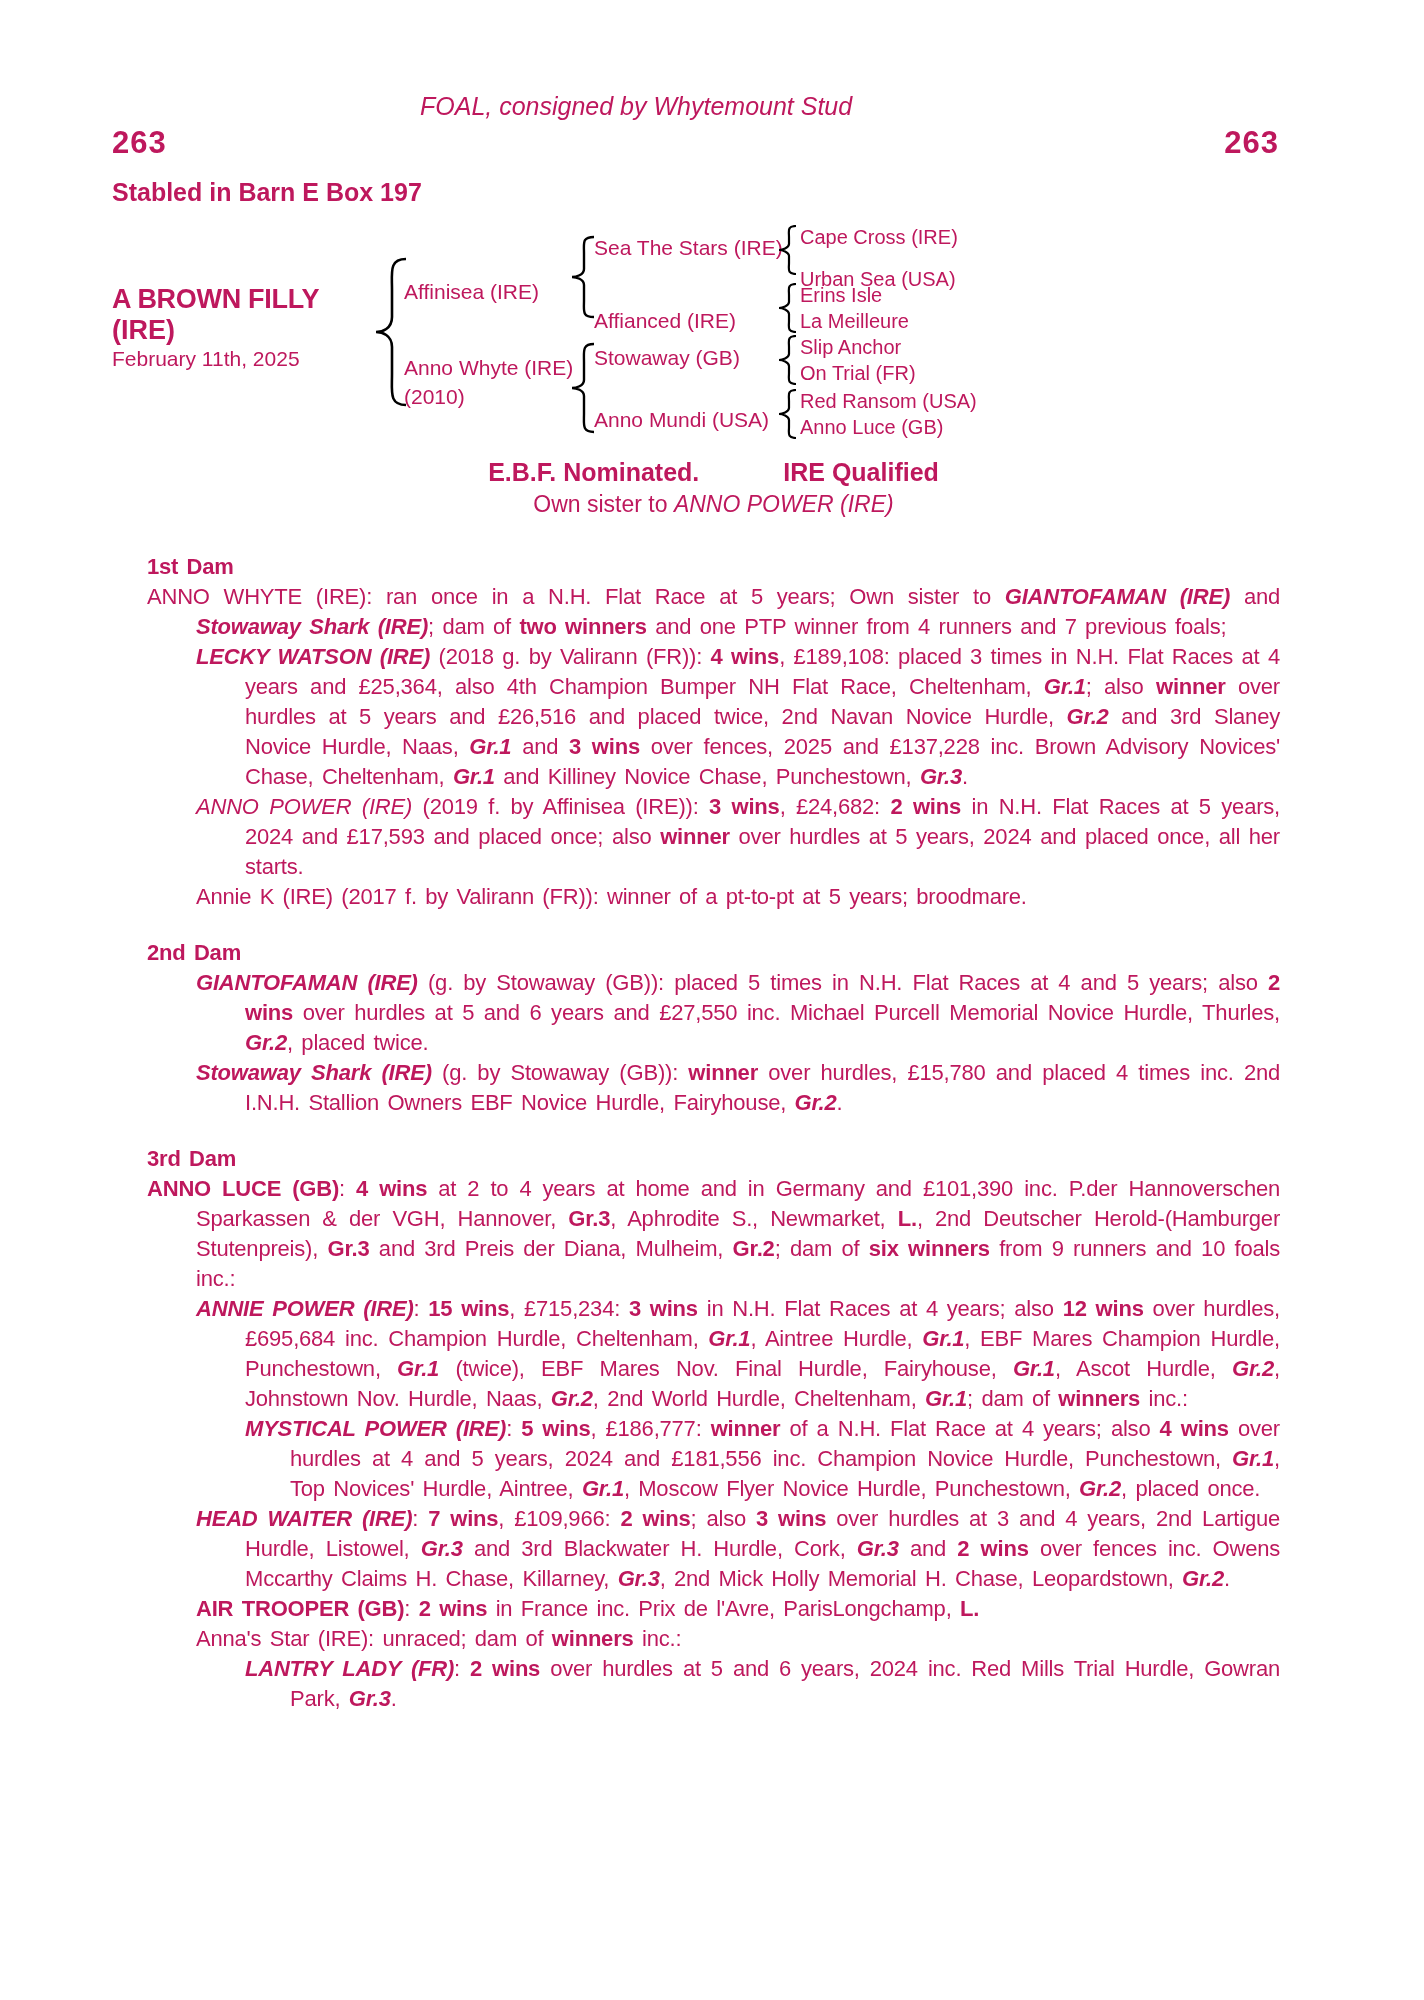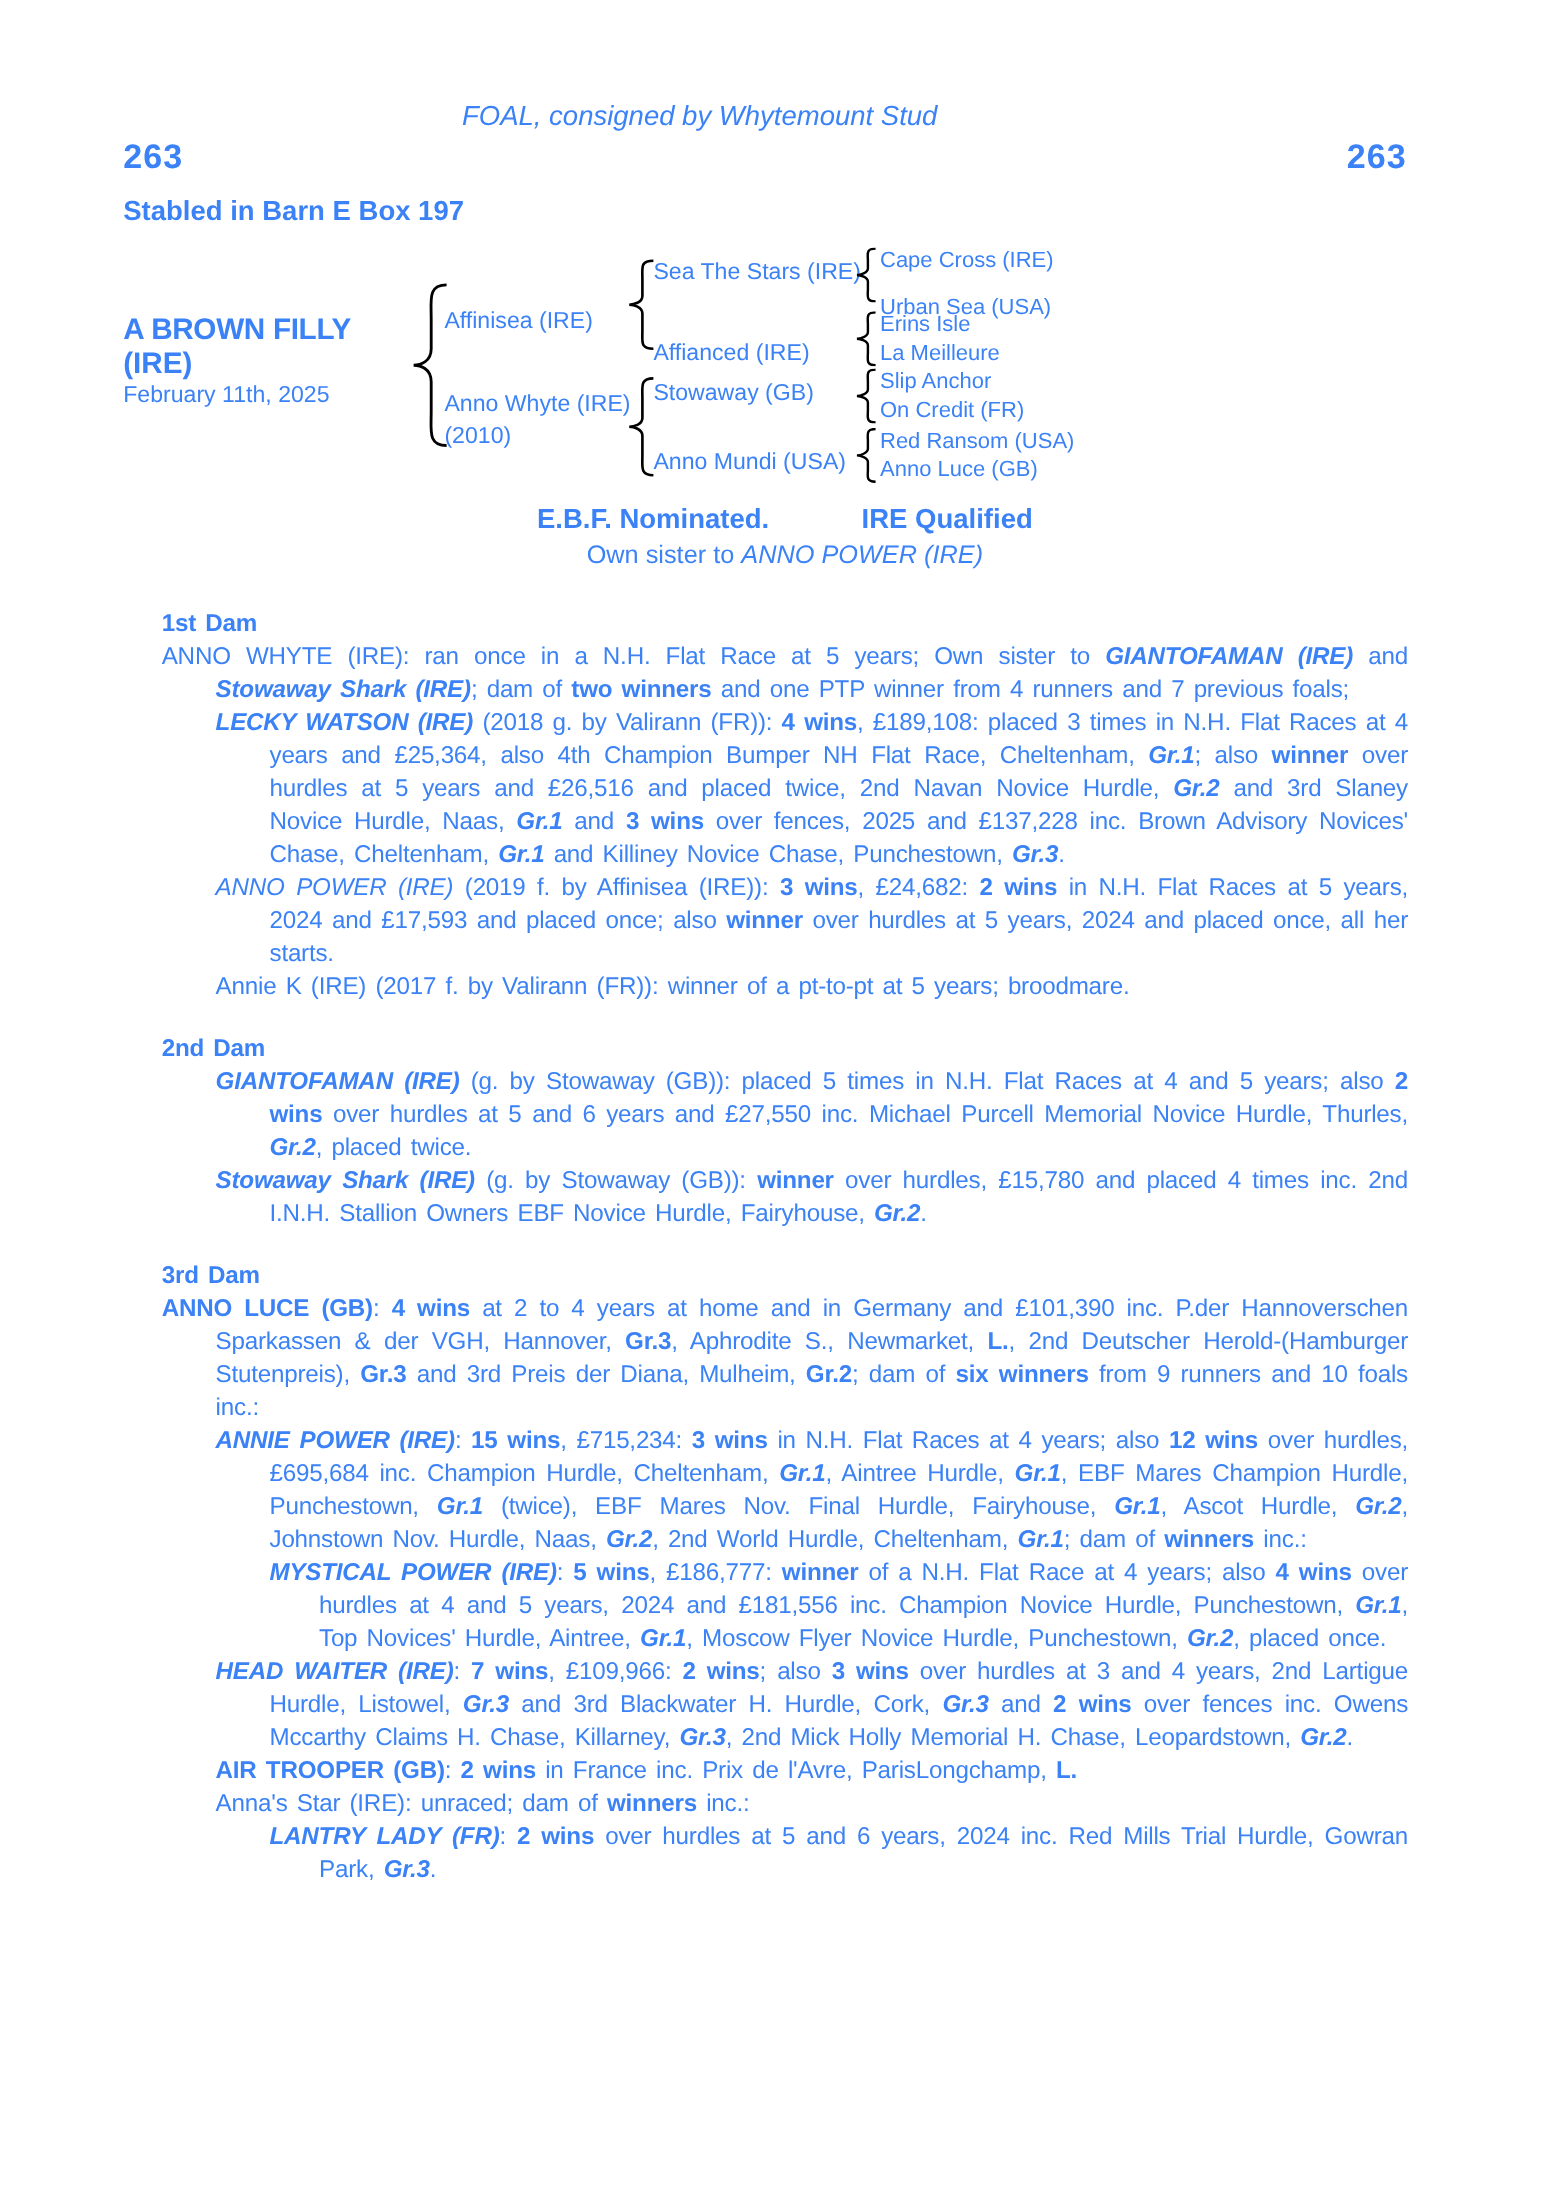--- a/index.html
+++ b/index.html
@@ -1,21 +1,21 @@
 <!DOCTYPE html>
 <html><head>
 <meta charset="utf-8">
 <style>
   html,body{margin:0;padding:0;background:#e8e8e8;}
   .page{
     position:relative;
     width:1424px;height:2000px;
     margin:0 auto;
     background:#ffffff;
-    color:#3b82f6;
+    color:#be185d;
     font-family:"Liberation Sans", sans-serif;
     overflow:hidden;
   }
   .abs{position:absolute;}
   
   .consign{font-style:italic;font-size:25px;white-space:nowrap;}
   .lot{font-weight:bold;font-size:31px;letter-spacing:1px;}
   .stabled{font-weight:bold;font-size:25px;white-space:nowrap;}
   
   .ped-name{font-size:21px;white-space:nowrap;}
@@ -104,21 +104,21 @@
       <svg width="20" height="50" viewBox="0 0 20 50">
           <path d="M 18 1 C 9 1 11 6 11 12 L 11 19 C 11 23 4 25 1 25 C 4 25 11 27 11 31 L 11 38 C 11 44 9 49 18 49" fill="none" stroke="#000" stroke-width="2.2"></path>
         </svg>
     </div>
 
     <div class="abs gen3-name" style="left:800px;top:226px;">Cape Cross (IRE)</div>
     <div class="abs gen3-name" style="left:800px;top:252px;margin-top:16px;">Urban Sea (USA)</div>
     <div class="abs gen3-name" style="left:800px;top:284px;">Erins Isle</div>
     <div class="abs gen3-name" style="left:800px;top:310px;">La Meilleure</div>
     <div class="abs gen3-name" style="left:800px;top:336px;">Slip Anchor</div>
-    <div class="abs gen3-name" style="left:800px;top:362px;">On Credit (FR)</div>
+    <div class="abs gen3-name" style="left:800px;top:362px;">On Trial (FR)</div>
     <div class="abs gen3-name" style="left:800px;top:390px;">Red Ransom (USA)</div>
     <div class="abs gen3-name" style="left:800px;top:416px;">Anno Luce (GB)</div>
   </div>
 
   <div class="abs notice-row" style="top:458px;">
     <span class="ebf">E.B.F. Nominated.</span><span class="gap"></span><span class="ebf">IRE Qualified</span>
   </div>
   <div class="abs notice-row own-sister" style="top:491px;">
     <span>Own sister to </span><span class="i">ANNO POWER (IRE)</span>
   </div>

